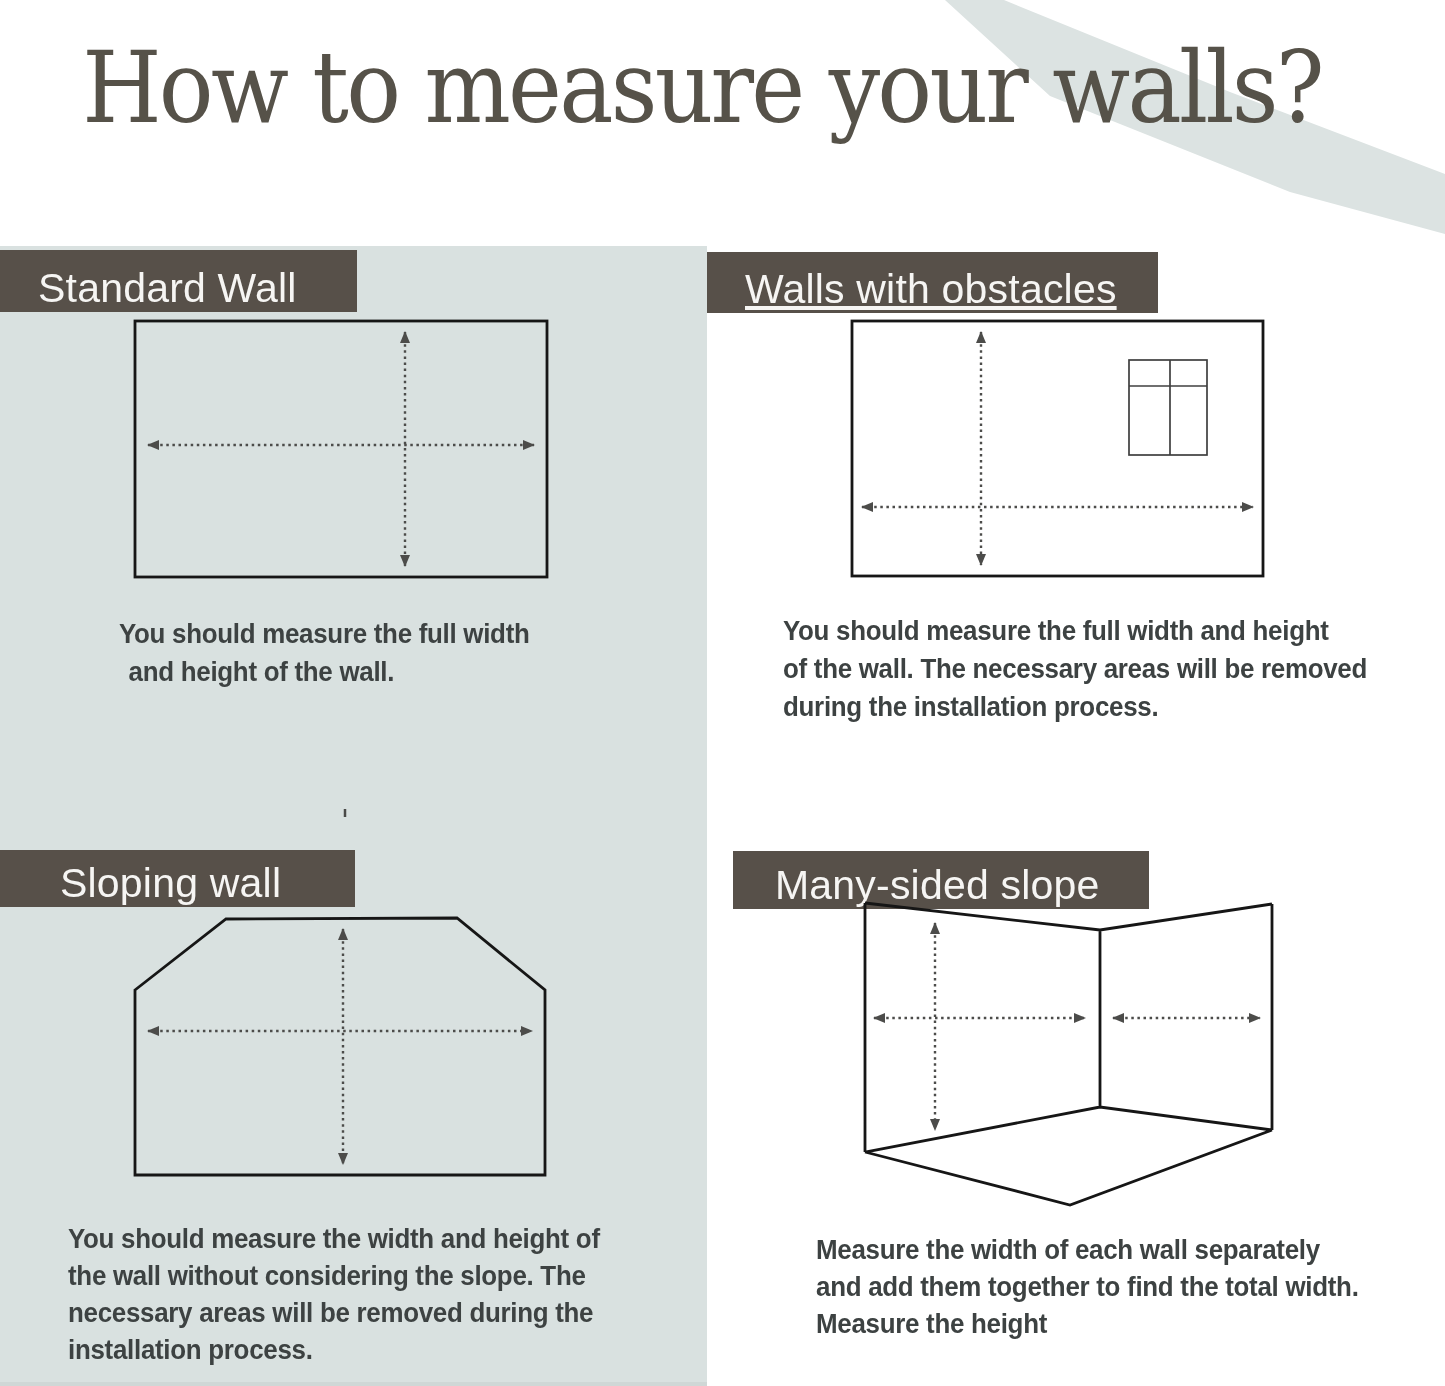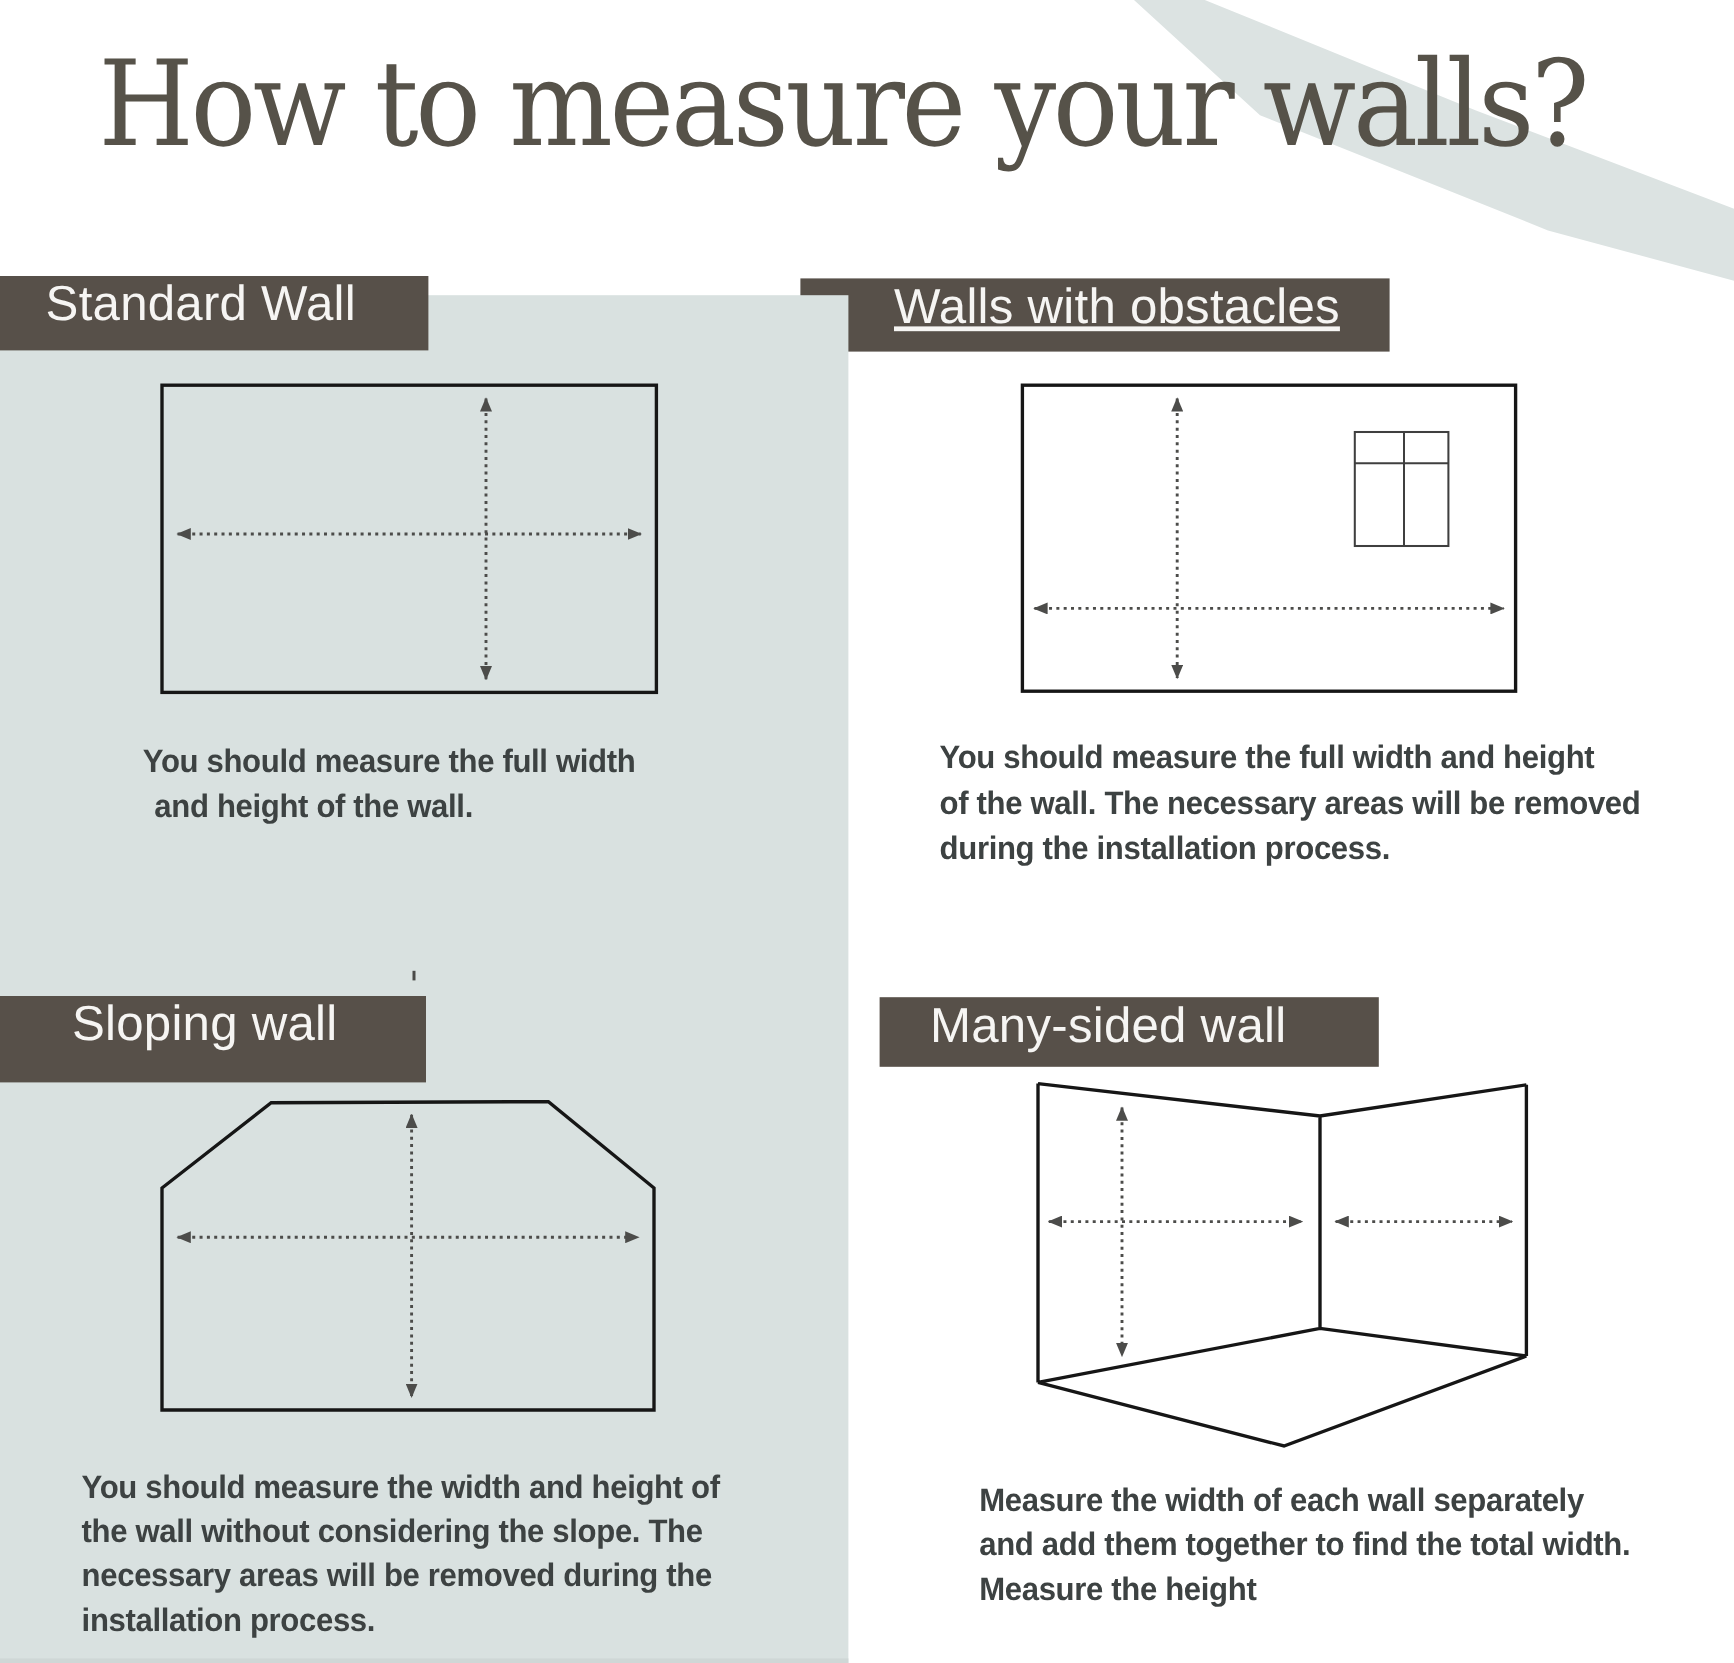--- a/index.html
+++ b/index.html
@@ -15,26 +15,27 @@
     font-family:"DejaVu Serif","Liberation Serif",serif;
     font-size:99px;color:#565249;letter-spacing:-3px;
     transform:scaleX(0.92);transform-origin:50% 50%;z-index:40;white-space:nowrap;
   }
   
   .panel{position:absolute;left:0;top:246px;width:707px;height:1140px;background:#d9e1e0;z-index:20;}
   .panel-bottom-line{position:absolute;left:0;top:1382px;width:707px;height:4px;background:#cfd7d6;z-index:21;}
   
   .section-bar{
     position:absolute;background:#575049;color:#f6f5f3;font-size:41px;
-    display:flex;align-items:flex-start;box-sizing:border-box;white-space:nowrap;
+    display:flex;align-items:flex-end;box-sizing:border-box;white-space:nowrap;
     letter-spacing:0.2px;
+    margin-top:20px;
   }
   #bar-standard{left:0;top:230px;width:357px;height:62px;padding-left:38px;z-index:25;}
   #bar-obstacles{left:667px;top:232px;width:491px;height:61px;padding-left:78px;z-index:10;text-decoration:underline;}
-  #bar-sloping{left:0;top:830px;width:355px;height:72px;padding-left:60px;z-index:25;}
+  #bar-sloping{left:0;top:830px;width:355px;height:57px;padding-left:60px;z-index:25;}
   #bar-many{left:733px;top:831px;width:416px;height:58px;padding-left:42px;z-index:25;}
   
   .diagram-layer{position:absolute;left:0;top:0;width:1445px;height:1386px;z-index:30;pointer-events:none;}
   .outline{stroke:#161616;stroke-width:2.8;fill:none;stroke-linejoin:miter;}
   .outline-thin{stroke:#3f3f3f;stroke-width:1.7;fill:none;}
   .dash{stroke:#4c4c4a;stroke-width:2.4;fill:none;stroke-dasharray:2.5 3.6;}
   
   .body-text{
     position:absolute;color:#3d4242;font-weight:700;font-size:27px;line-height:37px;
     letter-spacing:-0.3px;transform:scaleX(0.96);transform-origin:0 0;z-index:40;white-space:nowrap;
@@ -61,21 +62,21 @@
 <div class="panel"></div>
 <div class="panel-bottom-line"></div>
 
 <div class="section-bar" id="bar-standard">
   <span>Standard Wall</span>
 </div>
 <div class="section-bar" id="bar-sloping">
   <span>Sloping wall</span>
 </div>
 <div class="section-bar" id="bar-many">
-  <span>Many-sided wall</span>
+  <span>Many-sided slope</span>
 </div>
 
 <svg class="diagram-layer" viewBox="0 0 1445 1386">
   <defs>
     <marker id="ah" markerUnits="userSpaceOnUse" markerWidth="12" markerHeight="10" refX="11" refY="5" orient="auto-start-reverse">
       <path d="M0,0 L12,5 L0,10 z" fill="#4c4c4a"></path>
     </marker>
   </defs>
 
   <g>

